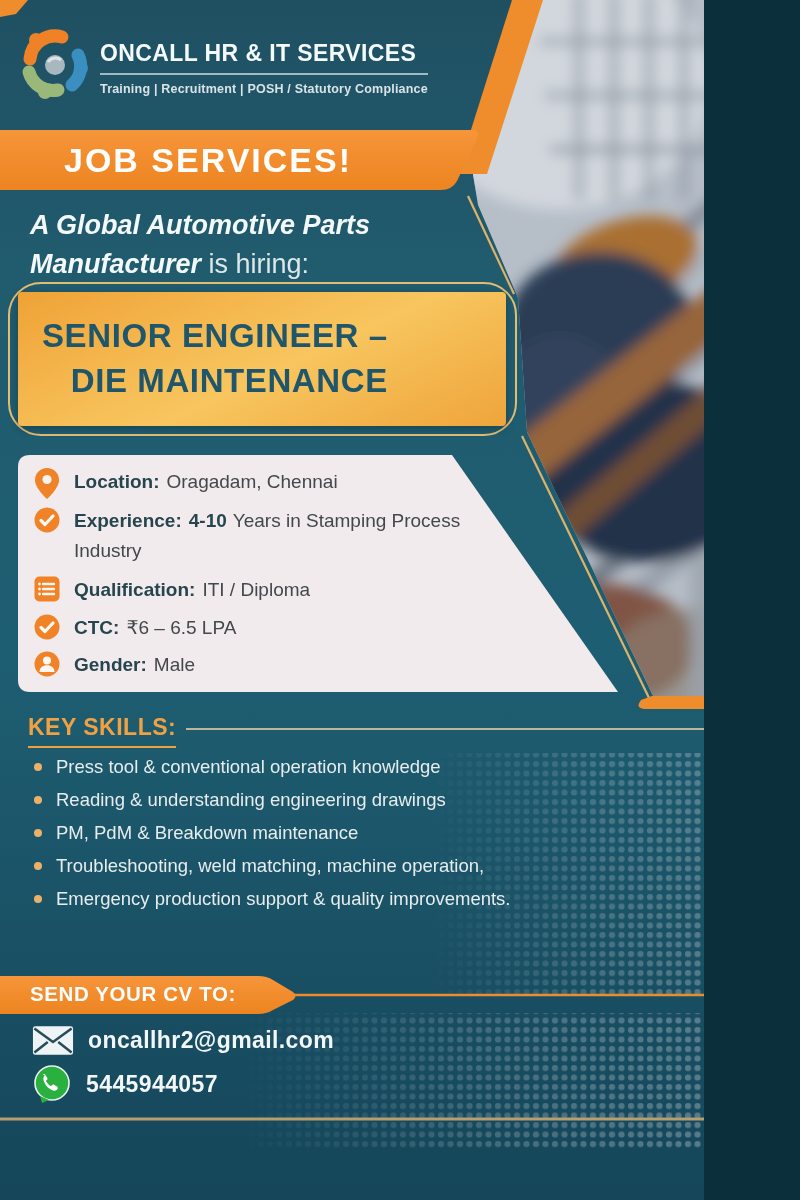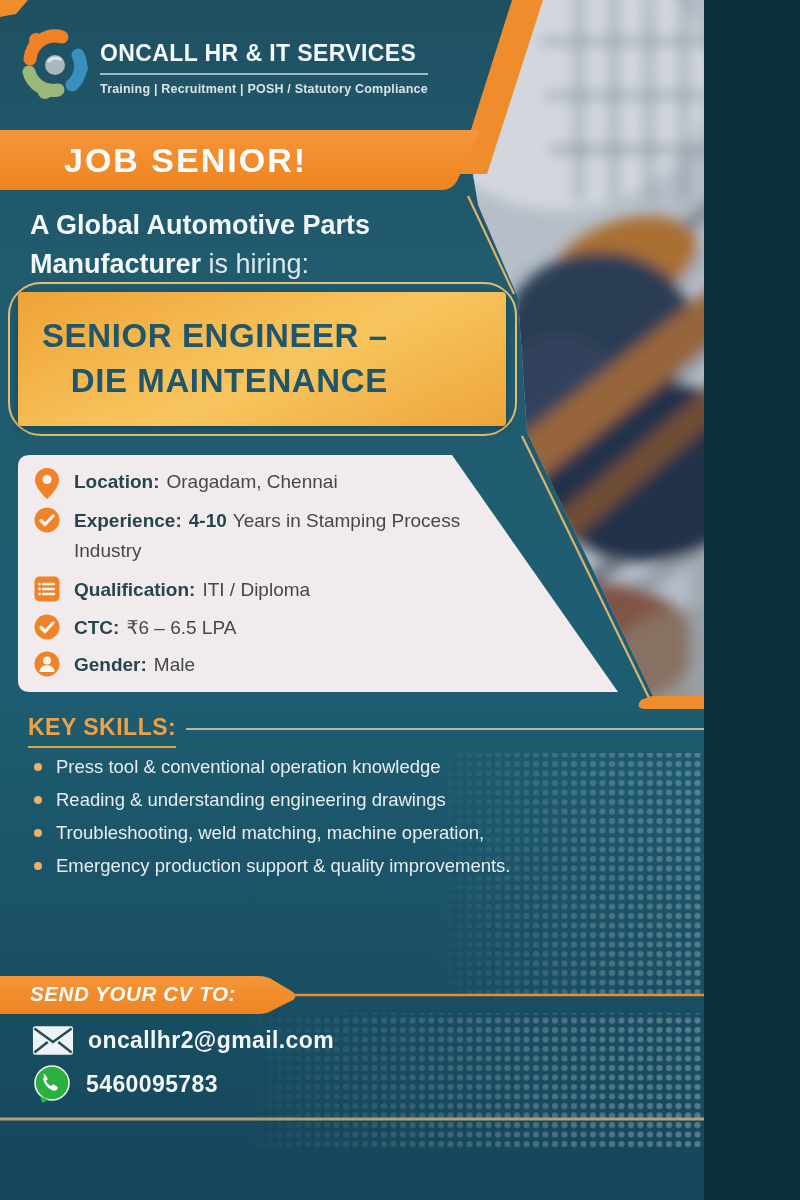--- a/index.html
+++ b/index.html
@@ -12,21 +12,21 @@
   .logo{position:absolute;left:14px;top:24px;width:80px;height:80px;}
   .brand{position:absolute;left:100px;top:40px;width:340px;}
   .brand-name{color:#f4f9fa;font-size:23px;font-weight:700;letter-spacing:.4px;white-space:nowrap;}
   .brand-rule{width:328px;height:2px;background:#b9cdd6;margin-top:6px;opacity:.85;}
   .brand-tag{color:#d8e4e8;font-size:12.5px;font-weight:600;letter-spacing:.2px;margin-top:7px;white-space:nowrap;}
 
   
   .job-opening{position:absolute;left:64px;top:141px;color:#fdfdfc;font-size:34px;font-weight:800;letter-spacing:2px;}
 
   .intro{position:absolute;left:30px;top:206px;width:440px;color:#eaf2f4;font-size:27px;line-height:39px;}
-  .intro b{font-weight:700;color:#f3f8f9;}
+  .intro b{font-weight:700;color:#f3f8f9;font-style:italic;}
   .intro .lt{font-weight:400;color:#dce8ea;}
 
   .title-box{position:absolute;left:18px;top:292px;width:488px;height:134px;border-radius:4px;
     background:linear-gradient(155deg,#efa236 0%,#f6bd55 40%,#f8c55e 55%,#eea53b 100%);
     box-shadow:0 3px 8px rgba(0,0,0,.25);text-align:right;}
   .title-box .t{position:absolute;left:24px;top:21px;color:#1f566b;font-size:33px;line-height:45px;
     font-weight:800;letter-spacing:.6px;}
 
   
   .detail-row{position:absolute;display:flex;align-items:flex-start;left:34px;width:460px;}
@@ -36,21 +36,21 @@
   .detail-row .bv{font-weight:800;color:#27454e;}
   .detail-row .bv:not(:empty){margin-right:6px;text-align:center;}
 
   
   .ks-head{position:absolute;left:28px;top:714px;color:#f0a143;font-size:23px;font-weight:800;
     letter-spacing:.5px;border-bottom:2.5px solid #e8a33c;padding-bottom:5px;}
   ul.skills{position:absolute;left:34px;top:750px;margin:0;padding:0;list-style:none;width:700px;}
   ul.skills li{display:flex;align-items:center;height:33px;color:#e7edee;font-size:18.5px;}
   ul.skills .dot{flex:0 0 8px;height:8px;border-radius:50%;background:#ecb169;margin-right:14px;}
 
-  .cv-head{position:absolute;left:30px;top:982px;color:#fdfdfd;font-size:20.5px;font-weight:800;letter-spacing:.6px;font-style:italic;}
+  .cv-head{position:absolute;left:30px;top:982px;color:#fdfdfd;font-size:20.5px;font-weight:800;letter-spacing:.6px;}
   .contact-row{position:absolute;display:flex;align-items:center;left:32px;color:#f2f6f7;
     font-size:23px;font-weight:700;letter-spacing:.4px;}
   .contact-row .cic{margin-right:14px;display:flex;}
 </style>
 </head>
 <body>
 
 <div class="poster">
 
   <svg class="decor" viewBox="0 0 800 1200">
@@ -156,21 +156,21 @@
     <circle cx="31" cy="68" r="7" fill="#9ab87a"></circle>
     <circle cx="41" cy="41" r="10" fill="#a9b7be"></circle>
     <path d="M34,38 a9,9 0 0 1 13,-2" stroke="#dce4e7" stroke-width="3" fill="none"></path>
   </svg>
   <div class="brand">
     <div class="brand-name">ONCALL HR &amp; IT SERVICES</div>
     <div class="brand-rule"></div>
     <div class="brand-tag">Training | Recruitment | POSH / Statutory Compliance</div>
   </div>
 
-  <div class="job-opening">JOB SENIOR!</div>
+  <div class="job-opening">JOB SERVICES!</div>
 
   <div class="intro">
     <b>A Global Automotive Parts Manufacturer</b><span class="lt"> is hiring:</span>
   </div>
 
   <div class="title-box">
     <div class="t">
       <div>SENIOR ENGINEER –</div>
       <div>DIE MAINTENANCE</div>
     </div>
@@ -231,20 +231,24 @@
       <li>
         <span class="dot"></span>
         <span>Press tool &amp; conventional operation knowledge</span>
       </li>
       <li>
         <span class="dot"></span>
         <span>Reading &amp; understanding engineering drawings</span>
       </li>
       <li>
         <span class="dot"></span>
+        <span>PM, PdM &amp; Breakdown maintenance</span>
+      </li>
+      <li>
+        <span class="dot"></span>
         <span>Troubleshooting, weld matching, machine operation,</span>
       </li>
       <li>
         <span class="dot"></span>
         <span>Emergency production support &amp; quality improvements.</span>
       </li>
     </ul>
 
   <div class="cv-head">SEND YOUR CV TO:</div>
 
@@ -260,16 +264,16 @@
   </div>
 
   <div class="contact-row" style="top:1064px">
     <span class="cic">
       <svg width="40" height="40" viewBox="0 0 40 40">
         <circle cx="20" cy="19" r="17" fill="#2ab03f" stroke="#e9f2ee" stroke-width="1.6"></circle>
         <path d="M8,32 l2,7 7,-3 z" fill="#2ab03f"></path>
         <path d="M13,11.5 c-1.5,1 -2,2.5 -1.5,4.5 c1,4.5 5,9 9.5,10.5 c2,.6 3.5,0 4.5,-1.5 c.6,-1 .4,-1.8 -.5,-2.4 l-3,-1.8 c-.8,-.5 -1.5,-.3 -2,.4 l-.8,1 c-2.2,-1.2 -4.2,-3.2 -5.3,-5.5 l1,-.8 c.7,-.6 .8,-1.3 .3,-2.1 l-1.8,-2.9 c-.6,-.9 -1.5,-1 -2.4,-.4 Z" fill="#ffffff"></path>
       </svg>
     </span>
-    <span>5460095783</span>
+    <span>5445944057</span>
   </div>
 
 </div>
 
 </body></html>

